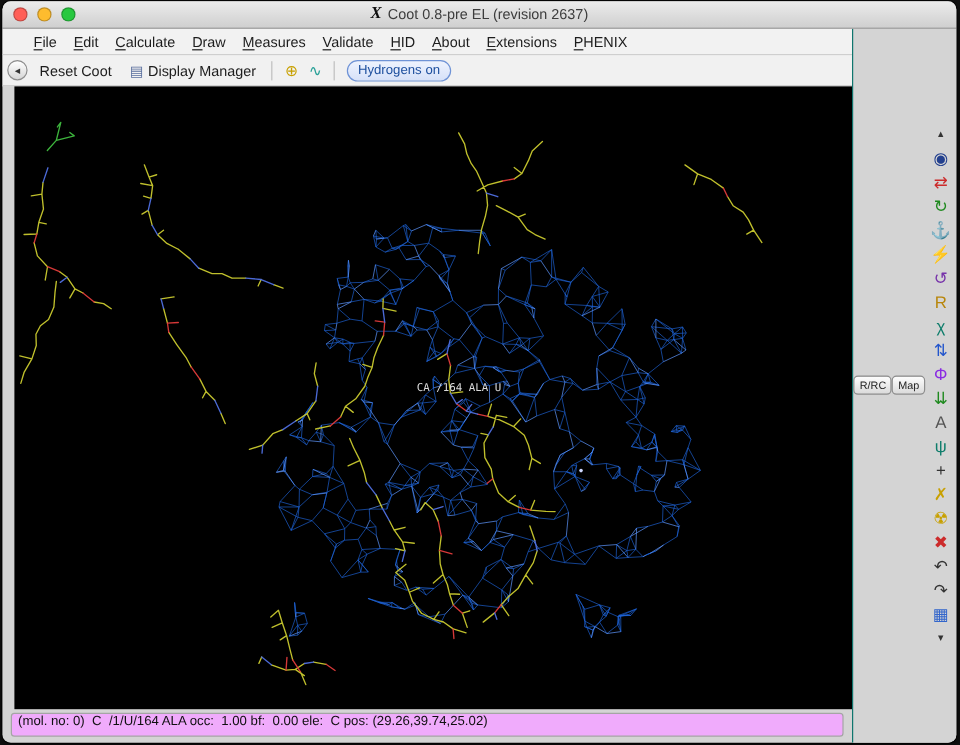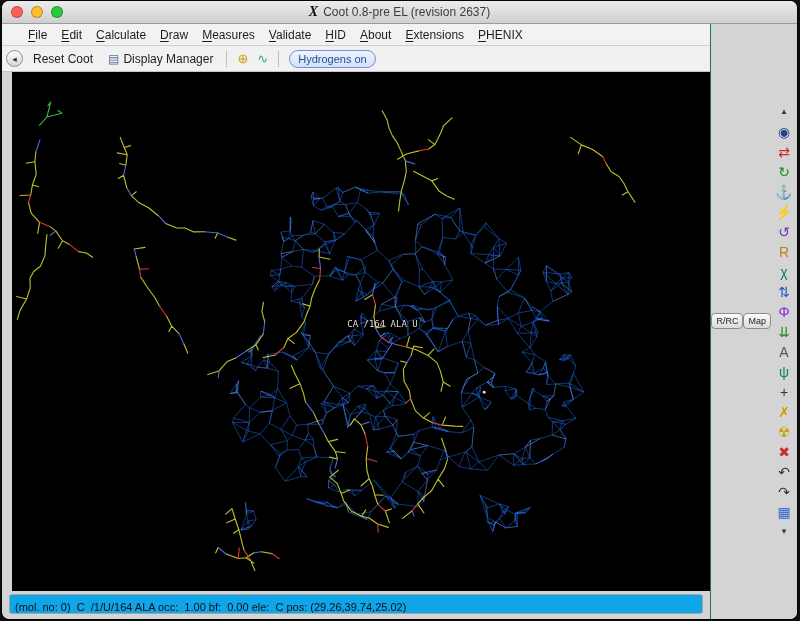--- a/index.html
+++ b/index.html
@@ -62,22 +62,22 @@
     flex:1;margin-left:10px;background:#000;position:relative;min-height:0;overflow:hidden;
   }
   .canvas svg{position:absolute;left:0;top:0;width:100%;height:100%;}
   .atom-label{
     position:absolute;left:48%;top:47.5%;color:#dcdcdc;font-size:9px;
     font-family:"DejaVu Sans Mono",monospace;pointer-events:none;white-space:nowrap;
   }
   
   .statusbar{
     flex:0 0 18px;margin:3px 7px 5px 7px;
-    background:#0ea5e9;border:1px solid #a5a5a5;border-radius:3px;
-    font-size:11px;color:#101010;display:flex;align-items:flex-end;
+    background:#f0abfc;border:1px solid #a5a5a5;border-radius:3px;
+    font-size:11px;color:#101010;display:flex;align-items:flex-start;
     padding:0 5px;white-space:pre;overflow:hidden;
   }
   
   .right{
     flex:0 0 40px;background:#d4d4d4;display:flex;
     align-items:center;padding:2px 0 4px 0;border-left:1px solid #0f766e;justify-content:flex-end;
   }
   .rbtn{
     font-size:9px;font-family:inherit;color:#222;
     border:1px solid #8d8d8d;border-radius:4px;

